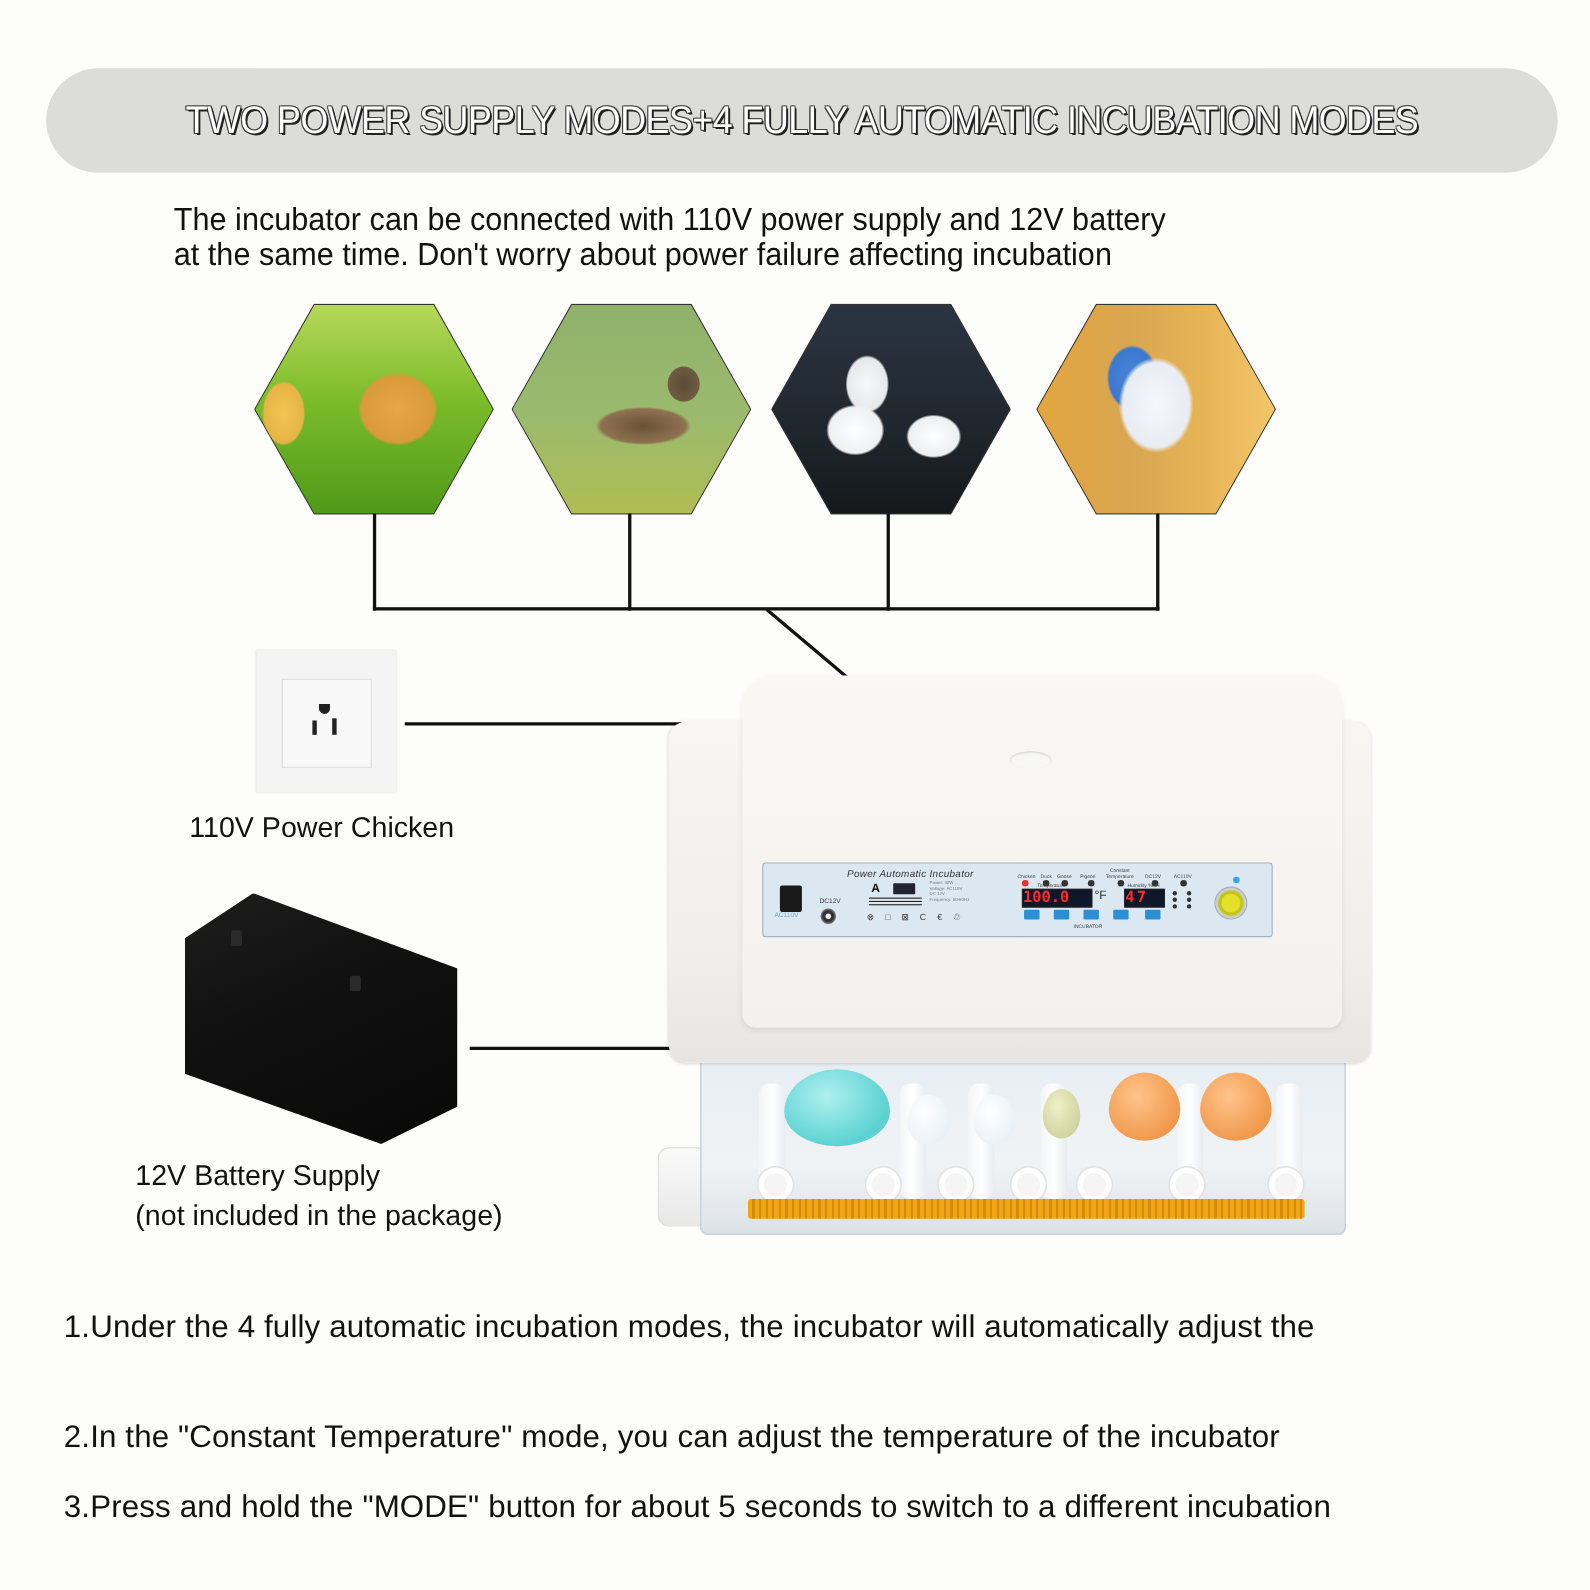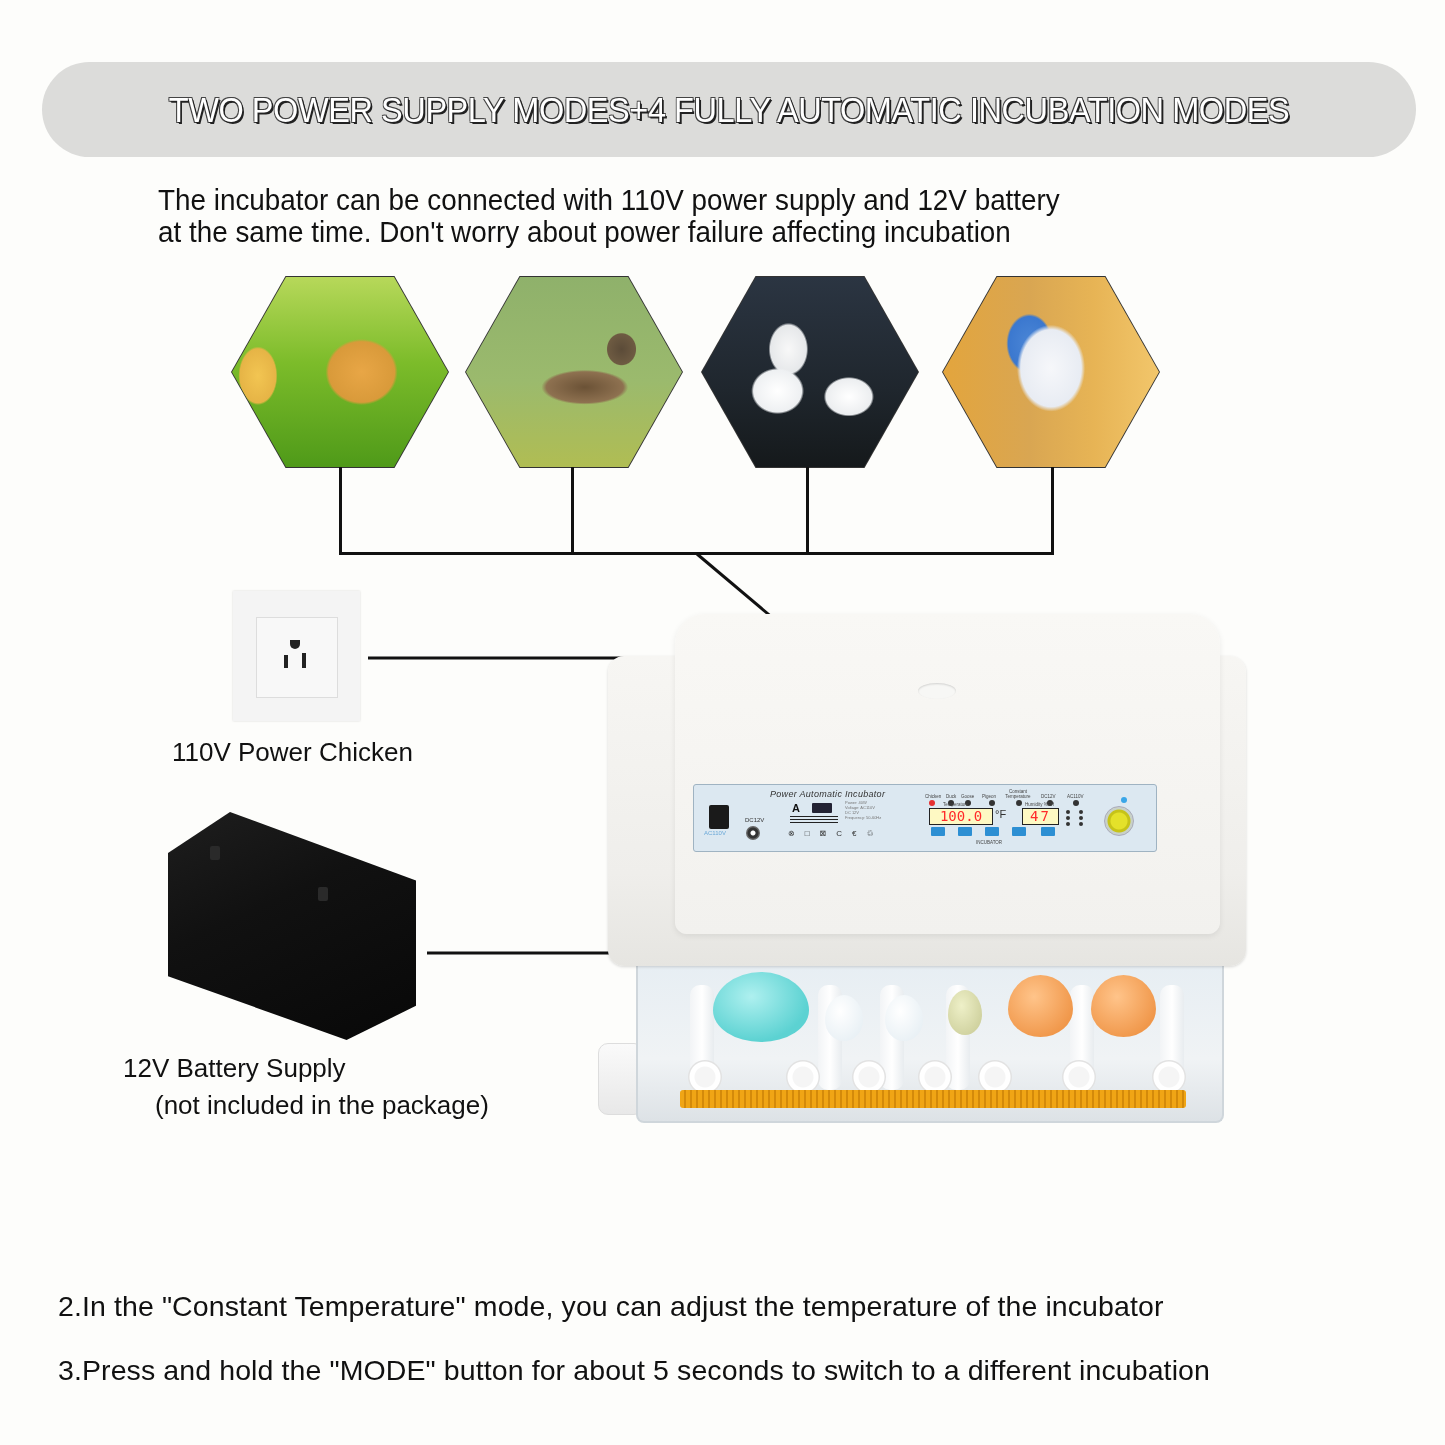--- a/index.html
+++ b/index.html
@@ -35,21 +35,21 @@
   .vent { left:918px; top:683px; width:38px; height:16px; border-radius:50%; background:#f7f7f5; box-shadow: inset 0 1px 2px rgba(0,0,0,0.15); }
   .panel { left:693px; top:784px; width:462px; height:66px; background:#dce8f1; border:1px solid #9fb3c2; border-radius:3px; }
   .ac-socket { left:709px; top:805px; width:20px; height:24px; background:#1a1a1a; border-radius:2px; }
   .ac-label { left:704px; top:830px; font-size:6px; color:#6aa8d8; }
   .dc-label { left:745px; top:817px; font-size:6px; color:#333; }
   .dc-jack { left:746px; top:826px; width:14px; height:14px; border-radius:50%; background:radial-gradient(circle,#fff 0 2px,#333 3px 5px,#666 6px); }
   .panel-title { left:770px; top:789px; font-size:9px; font-style:italic; color:#333; letter-spacing:0.3px; }
   .spec { font-size:4px; color:#777; }
   .mode-label { font-size:4.5px; color:#444; }
   .mode-led { width:6px; height:6px; border-radius:50%; background:#333; }
-  .seg { background:#fef9c3; color:#ff2a2a; font-family:"DejaVu Sans Mono", monospace; font-weight:normal; text-align:center; border:1px solid #222; }
+  .seg { background:#0f172a; color:#ff2a2a; font-family:"DejaVu Sans Mono", monospace; font-weight:bold; border:1px solid #222; }
   .pbtn { width:14px; height:9px; background:#2d8fd3; border-radius:1px; }
   .power-btn { left:1104px; top:806px; width:28px; height:28px; border-radius:50%; background:radial-gradient(circle,#e4e12a 0 8px,#c6c318 9px 11px,#c8d1c8 12px 14px); border:1px solid #aab; }
   .power-led { left:1121px; top:797px; width:6px; height:6px; border-radius:50%; background:#3aa6e8; }
 
   .tray { left:636px; top:966px; width:584px; height:155px; background:linear-gradient(180deg,#e7eef3 0%, #f0f3f5 60%, #dde2e6 100%); border:2px solid #cfd6db; border-top:none; border-radius:0 0 8px 8px; }
   .egg { border-radius:50% 50% 50% 50% / 55% 55% 45% 45%; }
   .roller { width:24px; height:105px; background:linear-gradient(90deg,#f2f4f6,#fff,#e8ecef); border-radius:10px; }
   .gear { width:34px; height:34px; border-radius:50%; background:radial-gradient(circle,#f5f5f5 0 10px,#fff 11px 15px,#e2e2e2 16px 17px); }
   .spring { left:680px; top:1090px; width:506px; height:18px; background:repeating-linear-gradient(90deg,#f0a515 0 4px,#d48a0a 4px 6px); border-radius:3px; }
   .knob { left:598px; top:1043px; width:44px; height:70px; background:linear-gradient(180deg,#fafafa,#e8e8e8); border-radius:10px; border:1px solid #ddd; }
@@ -96,21 +96,21 @@
 <div class="abs outlet-inner"></div>
 <div class="abs outlet-ground"></div>
 <div class="abs outlet-slot" style="left:284px;top:655px;"></div>
 <div class="abs outlet-slot" style="left:302px;top:653px;height:15px;"></div>
 <div class="abs label" style="left:172px;top:737px;">110V Power Chicken</div>
 
 <div class="abs battery-face"></div>
 <div class="abs battery-post" style="left:210px;top:846px;"></div>
 <div class="abs battery-post" style="left:318px;top:887px;"></div>
 <div class="abs label" style="left:123px;top:1053px;">12V Battery Supply</div>
-<div class="abs label" style="left:123px;top:1090px;margin-left:32px;">(not included in the package)</div>
+<div class="abs label" style="left:123px;top:1090px;">(not included in the package)</div>
 
 <div class="abs knob"></div>
 <div class="abs tray"></div>
 <div class="abs roller" style="left:690px;top:985px;"></div>
 <div class="abs roller" style="left:818px;top:985px;"></div>
 <div class="abs roller" style="left:880px;top:985px;"></div>
 <div class="abs roller" style="left:946px;top:985px;"></div>
 <div class="abs roller" style="left:1070px;top:985px;"></div>
 <div class="abs roller" style="left:1160px;top:985px;"></div>
 <div class="abs egg" style="left:713px;top:972px;width:96px;height:70px;background:radial-gradient(ellipse at 40% 35%,#aef0ef,#5cd2d2 70%);"></div>
@@ -175,19 +175,20 @@
 <div class="abs pbtn" style="left:931px;top:827px;" title=""></div>
 <div class="abs pbtn" style="left:958px;top:827px;"></div>
 <div class="abs pbtn" style="left:985px;top:827px;"></div>
 <div class="abs pbtn" style="left:1012px;top:827px;"></div>
 <div class="abs pbtn" style="left:1041px;top:827px;"></div>
 <div class="abs mode-label" style="left:976px;top:840px;">INCUBATOR</div>
 <div class="abs power-led"></div>
 <div class="abs power-btn"></div>
 
 <div class="abs notes" style="top:1188px;">
+  <div>1.Under the 4 fully automatic incubation modes, the incubator will automatically adjust the</div>
 </div>
 <div class="abs notes" style="top:1288px;">
   <div>2.In the "Constant Temperature" mode, you can adjust the temperature of the incubator</div>
 </div>
 <div class="abs notes" style="top:1352px;">
   <div>3.Press and hold the "MODE" button for about 5 seconds to switch to a different incubation</div>
 </div>
 
 </body></html>

